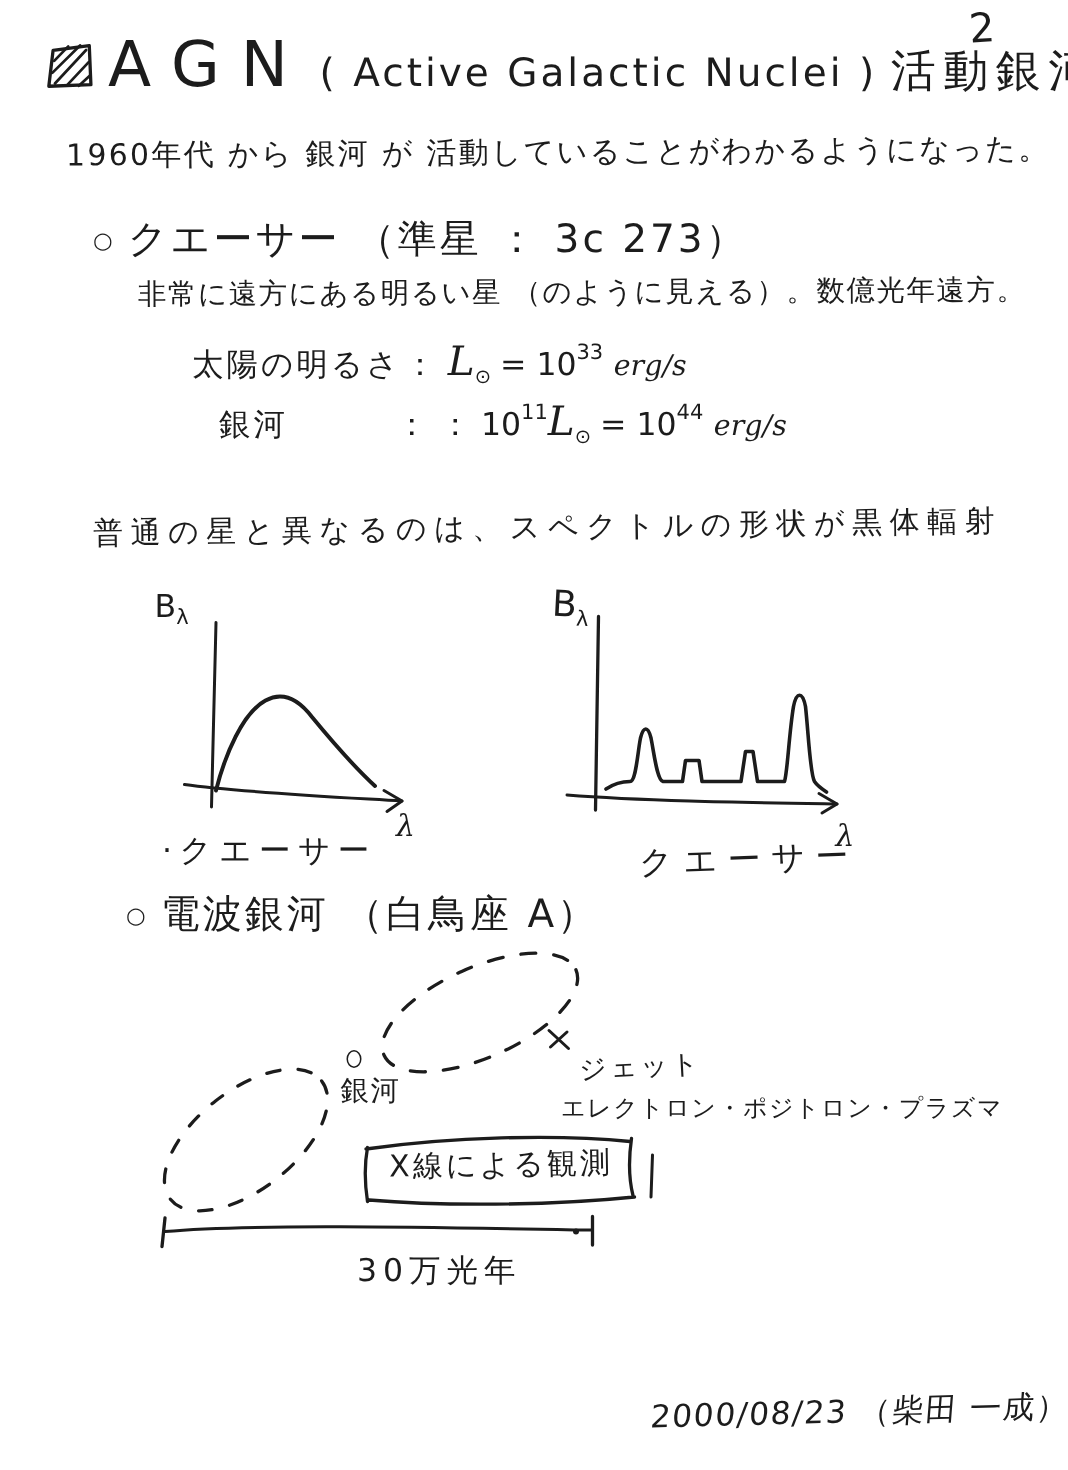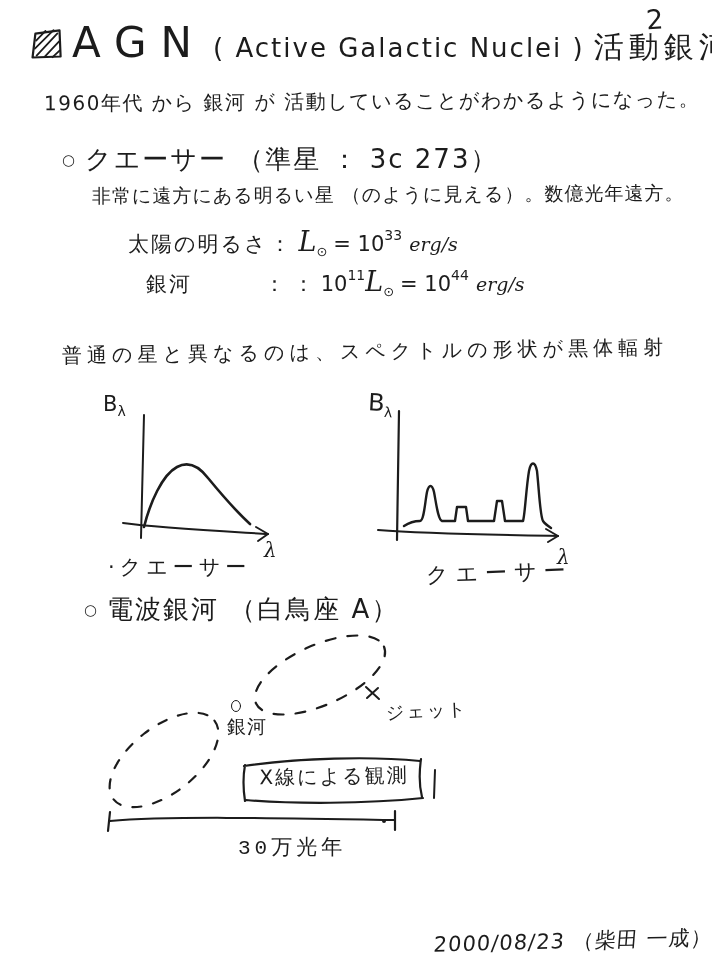--- a/index.html
+++ b/index.html
@@ -61,21 +61,21 @@
   .caption-1{left:108px;top:553px;}
   .caption-2{left:426px;top:558px;font-size:22px;letter-spacing:7px;transform:rotate(-2deg);}
 
   
   .radio-heading{left:84px;top:592px;}
   .diagram{left:15px;top:632px;}
   .galaxy-label{left:227px;top:714px;font-size:19px;letter-spacing:1px;}
   .jet-label{left:386px;top:699px;font-size:18px;letter-spacing:2px;transform:rotate(-3deg);}
   .jet-comp{left:374px;top:729px;font-size:16px;letter-spacing:1px;white-space:nowrap;}
   .xray-label{left:250px;top:763px;width:168px;text-align:center;font-size:20px;letter-spacing:2px;white-space:nowrap;transform:rotate(-1deg);}
-  .scale-label{left:238px;top:833px;font-size:21px;letter-spacing:4px;font-family:Liberation Mono, monospace;}
+  .scale-label{left:238px;top:833px;font-size:21px;letter-spacing:4px;}
 
   .footer-date{left:434px;top:927px;font-size:21px;letter-spacing:1px;white-space:nowrap;transform:skewX(-6deg) rotate(-1.5deg);}
 </style>
 </head>
 <body>
 
 <div class="page">
 
   <div class="abs page-number">2</div>
 
@@ -142,18 +142,19 @@
     <path d="M351 55 L364 67 M363 56 L352 66" stroke-width="2"></path>
     <path d="M229 134 C285 126 355 124 405 129 M406 127 C404 141 404 153 407 165 M408 166 C350 172 278 172 231 168 M230 169 C228 156 228 144 230 133" stroke-width="2.2"></path>
     <path d="M420 138 L419 166" stroke-width="2"></path>
     <path d="M95 189 C150 184 260 186 368 188 L380 188" stroke-width="2"></path>
     <path d="M95 180 L93 199 M380 179 L380 198" stroke-width="2.2"></path>
     <circle cx="369" cy="189" r="2" fill="#1c1c1c" stroke="none"></circle>
   </svg>
 
   <div class="abs galaxy-label">銀河</div>
   <div class="abs jet-label">ジェット</div>
+  <div class="abs jet-comp">エレクトロン・ポジトロン・プラズマ</div>
   <div class="abs xray-label">X線による観測</div>
   <div class="abs scale-label">30万光年</div>
 
   <div class="abs footer-date">2000/08/23 （柴田 一成）</div>
 
 </div>
 
 </body></html>

